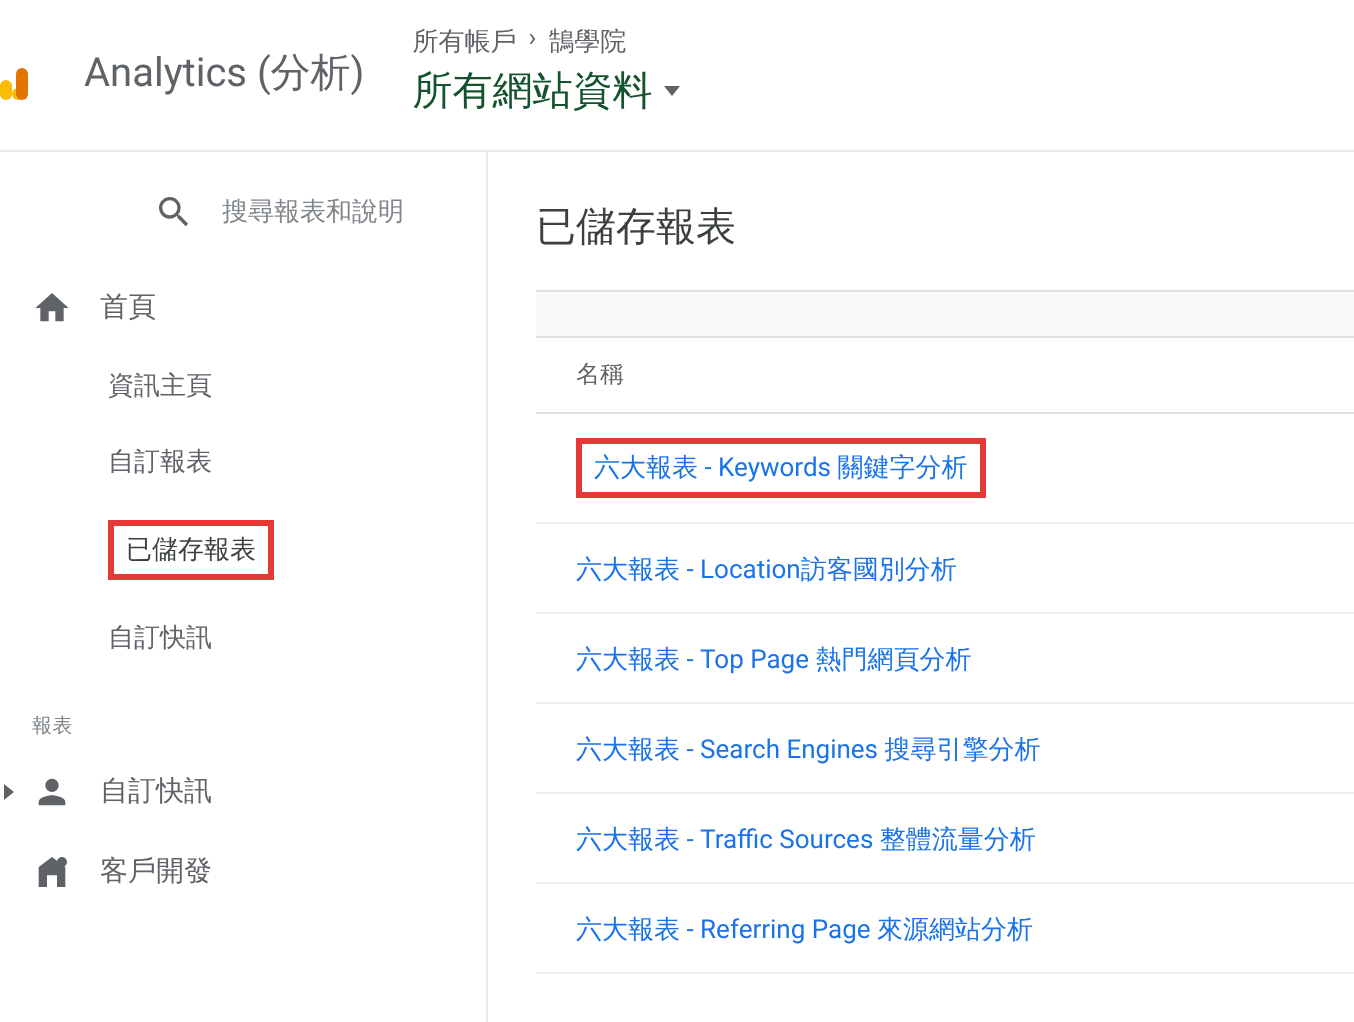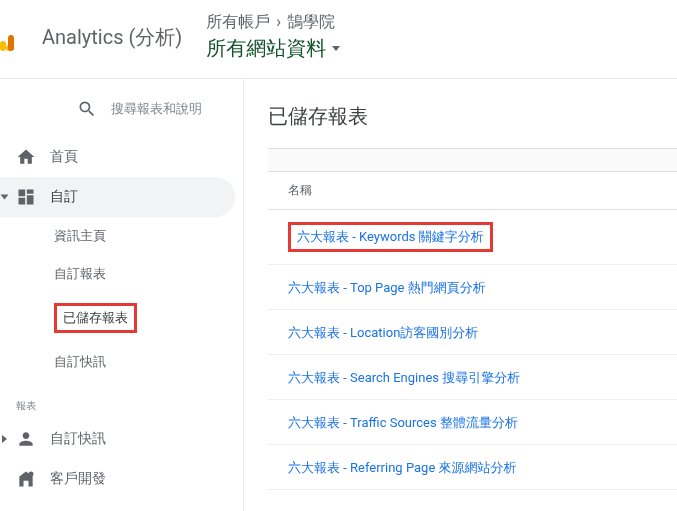--- a/index.html
+++ b/index.html
@@ -7,21 +7,21 @@
     
     .header { display: flex; align-items: center; padding: 12px 8px 16px 4px; border-bottom: 1px solid #e8eaed; }
     .logo-block { display: flex; align-items: flex-end; gap: 8px; }
     .ga-logo { width: 28px; height: 28px; display: flex; align-items: flex-end; gap: 2px; margin-left: 2px; }
     .ga-bar1 { width: 6px; height: 10px; background: #fbbc04; border-radius: 3px; }
     .ga-bar2 { width: 6px; height: 16px; background: #e37400; border-radius: 3px; }
     .ga-dot { width: 6px; height: 6px; background: #fbbc04; border-radius: 50%; align-self: flex-end; margin-right: -14px; }
     .product-name { font-size: 20px; color: #5f6368; font-weight: 400; }
     
     .account-block { margin-left: 24px; }
-    .breadcrumb { font-size: 16px; color: #5f6368; display: flex; gap: 6px; }
+    .breadcrumb { font-size: 13px; color: #5f6368; display: flex; gap: 6px; }
     .view-row { display: flex; align-items: center; gap: 6px; margin-top: 2px; }
     .view-name { font-size: 20px; color: #14532d; }
     .caret { width: 0; height: 0; border-left: 4px solid transparent; border-right: 4px solid transparent; border-top: 5px solid #5f6368; }
     
     .body { display: flex; height: calc(100% - 72px); }
     
     .sidebar { width: 244px; border-right: 1px solid #e8eaed; padding-top: 10px; }
     .search-row { display: flex; align-items: center; gap: 14px; padding: 10px 16px 18px 32px; color: #5f6368; margin-left: 45px; }
     .search-text { font-size: 13px; color: #80868b; }
     
@@ -85,29 +85,20 @@
 
     <div class="nav-item">
       <span class="nav-icon">
         <svg viewBox="0 0 24 24" width="20" height="20">
             <path fill="#5f6368" d="M10 20v-6h4v6h5v-8h3L12 3 2 12h3v8z"></path>
           </svg>
       </span>
       <span>首頁</span>
     </div>
 
-    <div class="nav-item active-group">
-      <span class="expand-caret open"></span>
-      <span class="nav-icon">
-        <svg viewBox="0 0 24 24" width="20" height="20">
-            <path fill="#5f6368" d="M3 3h8v8H3zM13 3h8v5h-8zM13 10h8v11h-8zM3 13h8v8H3z"></path>
-          </svg>
-      </span>
-      <span>自訂</span>
-    </div>
 
     <div class="nav-item sub">
       <span>資訊主頁</span>
     </div>
     <div class="nav-item sub">
       <span>自訂報表</span>
     </div>
     <div class="nav-item sub selected">
       <span class="highlight-red">已儲存報表</span>
     </div>
@@ -142,24 +133,24 @@
 
   <div class="main">
     <div class="page-title">已儲存報表</div>
     <div class="table-head-spacer"></div>
     <div class="col-header">名稱</div>
 
     <div class="report-row hl">
       <a class="report-link">六大報表 - Keywords 關鍵字分析</a>
     </div>
     <div class="report-row">
-      <a class="report-link">六大報表 - Top Page 熱門網頁分析</a>
+      <a class="report-link">六大報表 - Location訪客國別分析</a>
     </div>
     <div class="report-row">
-      <a class="report-link">六大報表 - Location訪客國別分析</a>
+      <a class="report-link">六大報表 - Top Page 熱門網頁分析</a>
     </div>
     <div class="report-row">
       <a class="report-link">六大報表 - Search Engines 搜尋引擎分析</a>
     </div>
     <div class="report-row">
       <a class="report-link">六大報表 - Traffic Sources 整體流量分析</a>
     </div>
     <div class="report-row">
       <a class="report-link">六大報表 - Referring Page 來源網站分析</a>
     </div>

